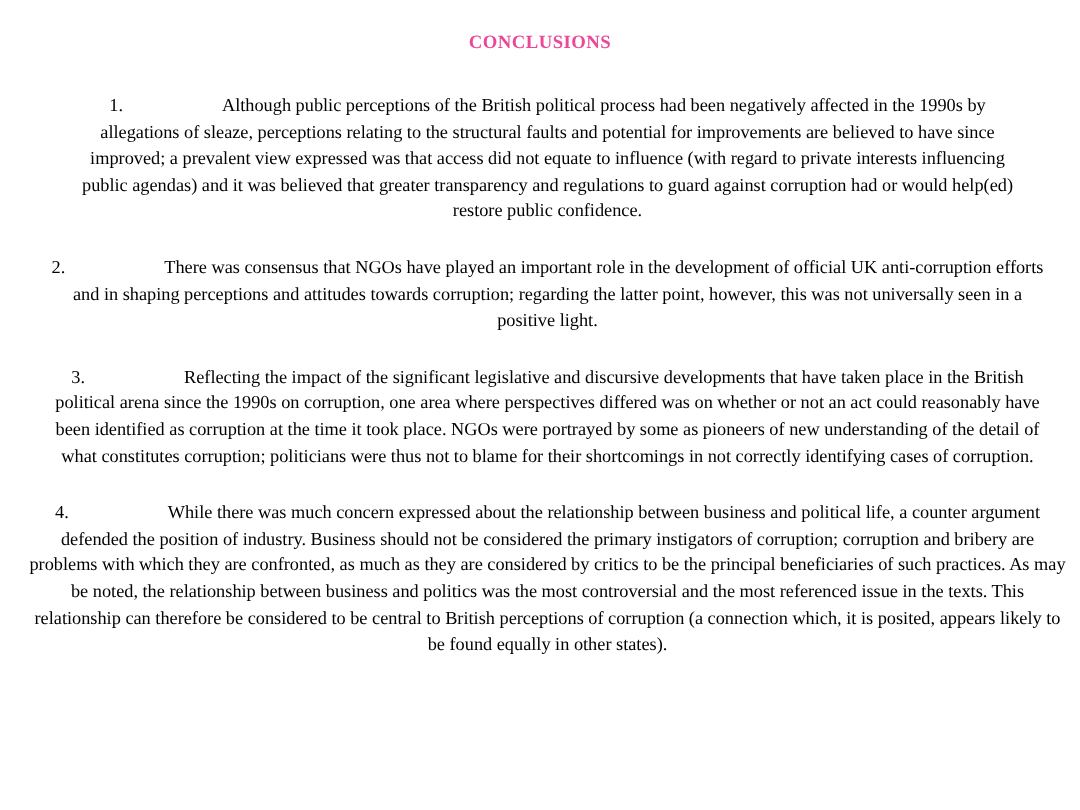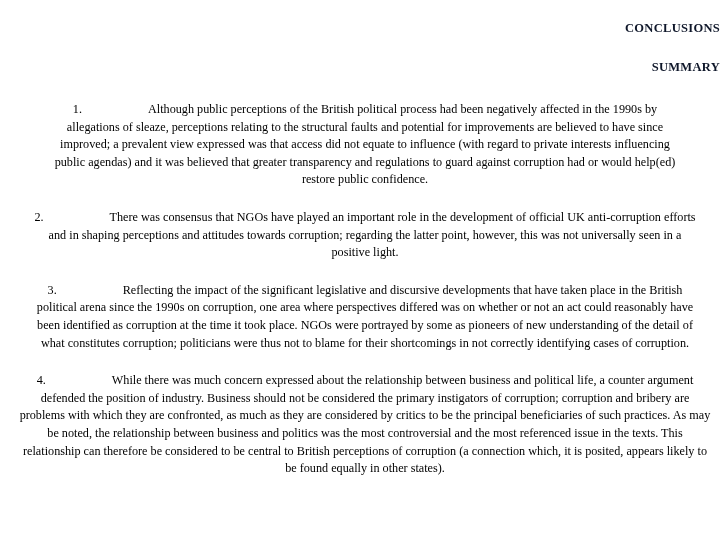--- a/index.html
+++ b/index.html
@@ -18,25 +18,25 @@
   }
   .page {
     width: 720px;
     height: 540px;
     position: relative;
     box-sizing: border-box;
     padding: 0;
     background: #ffffff;
   }
   .heading {
-    text-align: right;
+    text-align: center;
     font-weight: bold;
     font-size: 12.5px;
     letter-spacing: 0.3px;
-    color: #0f172a;
+    color: #ec4899;
   }
   #heading-conclusions {
     padding-top: 21px;
   }
   #heading-summary {
     padding-top: 24px;
   }
   .body-block {
     margin-top: 26px;
     padding-left: 14px;
@@ -65,21 +65,20 @@
   .p3 { padding-left: 22px; padding-right: 22px; }
   .p4 { padding-left: 4px;  padding-right: 4px; }
 </style>
 </head>
 <body>
 
 <div class="page">
 
   <div class="heading" id="heading-conclusions">CONCLUSIONS</div>
 
-  <div class="heading" id="heading-summary">SUMMARY</div>
 
   <div class="body-block">
 
     <p class="para p1">
       <span class="num">1.</span><span class="tab"></span><span>Although public perceptions of the British political process had been negatively affected in the 1990s by allegations of sleaze, perceptions relating to the structural faults and potential for improvements are believed to have since improved; a prevalent view expressed was that access did not equate to influence (with regard to private interests influencing public agendas) and it was believed that greater transparency and regulations to guard against corruption had or would help(ed) restore public confidence.</span>
     </p>
 
     <p class="para p2">
       <span class="num">2.</span><span class="tab"></span><span>There was consensus that NGOs have played an important role in the development of official UK anti-corruption efforts and in shaping perceptions and attitudes towards corruption; regarding the latter point, however, this was not universally seen in a positive light.</span>
     </p>

